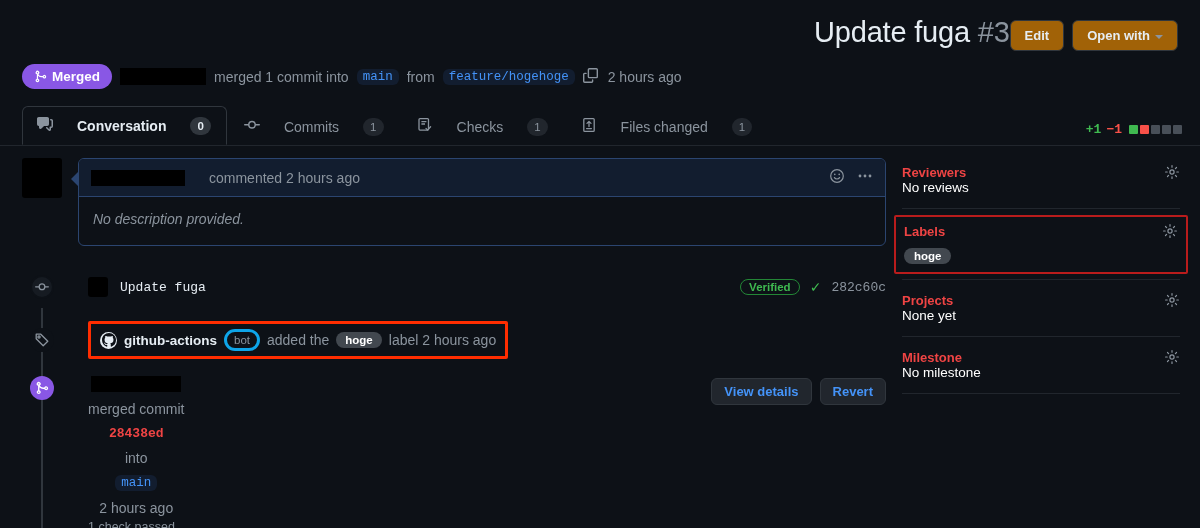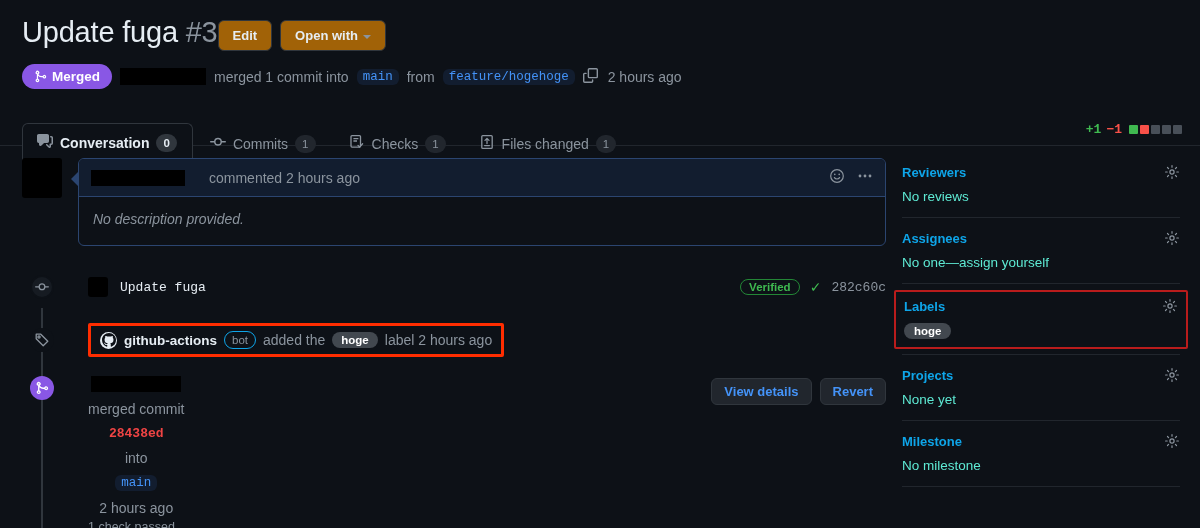--- a/index.html
+++ b/index.html
@@ -7,21 +7,21 @@
     width: 1200px; height: 528px;
     background: #0d1117;
     font-family: "Liberation Sans", sans-serif;
     color: #e6edf3;
     overflow: hidden;
   }
   .page { position: relative; width: 1200px; height: 528px; }
 
   
   .pr-header { padding: 14px 22px 0 22px; }
-  .title-row { display: flex; align-items: flex-start; justify-content: flex-start; }
+  .title-row { display: flex; align-items: flex-start; justify-content: flex-end; }
   .pr-title {
     font-size: 29px; font-weight: 400; letter-spacing: -0.2px;
     color: #e6edf3; line-height: 1.25;
   }
   .pr-number { color: #8b949e; font-weight: 300; }
   .header-actions { display: flex; gap: 8px; padding-top: 6px; }
   .btn {
     background: #a16207; border: 1px solid #30363d; border-radius: 6px;
     color: #e6edf3; font-size: 13px; font-weight: 600;
     padding: 5px 14px; line-height: 19px; cursor: pointer;
@@ -49,24 +49,24 @@
     border-radius: 6px; padding: 1px 6px;
     font-family: "Liberation Mono", monospace; font-size: 12.5px;
     vertical-align: middle;
   }
   .copy-ico { display: inline-block; vertical-align: -2px; margin-right: 2px; }
 
   
   .tabs-wrap { margin-top: 17px; border-bottom: 1px solid #21262d; position: relative; }
   .tabs { display: flex; align-items: flex-end; padding-left: 22px; gap: 2px; }
   .tab {
-    display: flex; align-items: center; gap: 7px;
+    display: flex; align-items: center; gap: 24px;
     padding: 9px 15px 9px 14px; font-size: 14px; color: #8b949e;
     border: 1px solid transparent; border-bottom: none;
-    border-radius: 6px 6px 0 0; position: relative; top: 17px; cursor: pointer;
+    border-radius: 6px 6px 0 0; position: relative; top: 0; cursor: pointer;
   }
   .tab.active {
     color: #e6edf3; font-weight: 600;
     background: #0d1117; border-color: #30363d; border-bottom: 1px solid #0d1117;
   }
   .counter {
     background: #21262d; color: #8b949e; border-radius: 2em;
     font-size: 11.5px; padding: 1px 7px; line-height: 16px; min-width: 20px; text-align: center;
   }
   .tab.active .counter { background: #30363d; color: #e6edf3; }
@@ -141,21 +141,21 @@
     border: 3px solid #ff2d00; border-radius: 2px;
     padding: 5px 9px; display: flex; align-items: center; gap: 7px;
     font-size: 14px; color: #8b949e; background: #0d1117;
   }
   .gh-mark {
     width: 17px; height: 17px; border-radius: 50%; background: #e6edf3;
     display: inline-flex; align-items: center; justify-content: center; flex: none;
   }
   .actor { color: #e6edf3; font-weight: 600; font-size: 13.5px; }
   .bot-tag {
-    border: 1px solid #0ea5e9; border-radius: 2em; color: #8b949e;
+    border: 3px solid #0ea5e9; border-radius: 2em; color: #8b949e;
     font-size: 11.5px; padding: 0 7px; line-height: 16px;
   }
   .label-pill {
     background: #42484f; color: #ffffff; border-radius: 2em;
     font-size: 11.5px; font-weight: 600; padding: 2px 9px;
   }
 
   
   .merge-row { margin-top: 16px; align-items: flex-start; }
   .merge-main { display: flex; align-items: center; gap: 9px; font-size: 14px; color: #8b949e; flex-direction: column; }
@@ -166,22 +166,22 @@
   .btn-blue {
     background: #21262d; border: 1px solid #30363d; border-radius: 6px;
     color: #4493f8; font-size: 13px; font-weight: 600; padding: 5px 12px; cursor: pointer;
     font-family: "Liberation Sans", sans-serif;
   }
 
   
   .side-sec { padding: 12px 0 13px 0; border-bottom: 1px solid #21262d; }
   .side-sec:first-child { padding-top: 0; }
   .side-head { display: flex; align-items: center; justify-content: space-between; }
-  .side-title { font-size: 13px; font-weight: 600; color: #0ea5e9; }
-  .side-val { font-size: 13.5px; color: #5eead4; margin-top: 9px; }
+  .side-title { font-size: 13px; font-weight: 600; color: #ef4444; }
+  .side-val { font-size: 13.5px; color: #ffffff; }
   .gear { color: #8b949e; cursor: pointer; display: flex; }
   .labels-hl {
     border: 2px solid #b91c1c; border-radius: 2px; padding: 6px 8px 8px 8px;
     margin: -6px -8px -8px -8px;
   }
   .hoge-pill {
     display: inline-block; background: #42484f; color: #ffffff;
     border-radius: 2em; font-size: 11.5px; font-weight: 600; padding: 2px 10px; margin-top: 9px;
   }
 </style>
@@ -389,32 +389,20 @@
           <span class="gear">
             <svg width="16" height="16" viewBox="0 0 16 16" fill="none" stroke="#8b949e" stroke-width="1.2">
               <circle cx="8" cy="8" r="2.1"></circle>
               <path d="M8 1.6v1.6M8 12.8v1.6M14.4 8h-1.6M3.2 8H1.6M12.5 3.5l-1.1 1.1M4.6 11.4l-1.1 1.1M12.5 12.5l-1.1-1.1M4.6 4.6 3.5 3.5" stroke-linecap="round"></path>
             </svg>
           </span>
         </div>
         <div class="side-val">No reviews</div>
       </div>
 
-      <div class="side-sec">
-        <div class="side-head">
-          <span class="side-title">Assignees</span>
-          <span class="gear">
-            <svg width="16" height="16" viewBox="0 0 16 16" fill="none" stroke="#8b949e" stroke-width="1.2">
-              <circle cx="8" cy="8" r="2.1"></circle>
-              <path d="M8 1.6v1.6M8 12.8v1.6M14.4 8h-1.6M3.2 8H1.6M12.5 3.5l-1.1 1.1M4.6 11.4l-1.1 1.1M12.5 12.5l-1.1-1.1M4.6 4.6 3.5 3.5" stroke-linecap="round"></path>
-            </svg>
-          </span>
-        </div>
-        <div class="side-val">No one—assign yourself</div>
-      </div>
 
       <div class="side-sec">
         <div class="labels-hl">
           <div class="side-head">
             <span class="side-title">Labels</span>
             <span class="gear">
               <svg width="16" height="16" viewBox="0 0 16 16" fill="none" stroke="#8b949e" stroke-width="1.2">
                 <circle cx="8" cy="8" r="2.1"></circle>
                 <path d="M8 1.6v1.6M8 12.8v1.6M14.4 8h-1.6M3.2 8H1.6M12.5 3.5l-1.1 1.1M4.6 11.4l-1.1 1.1M12.5 12.5l-1.1-1.1M4.6 4.6 3.5 3.5" stroke-linecap="round"></path>
               </svg>

